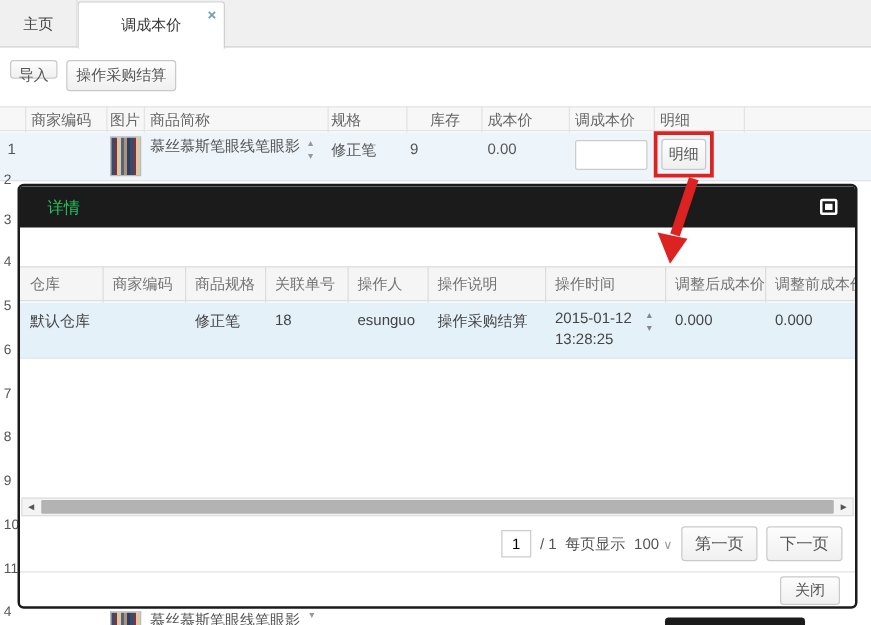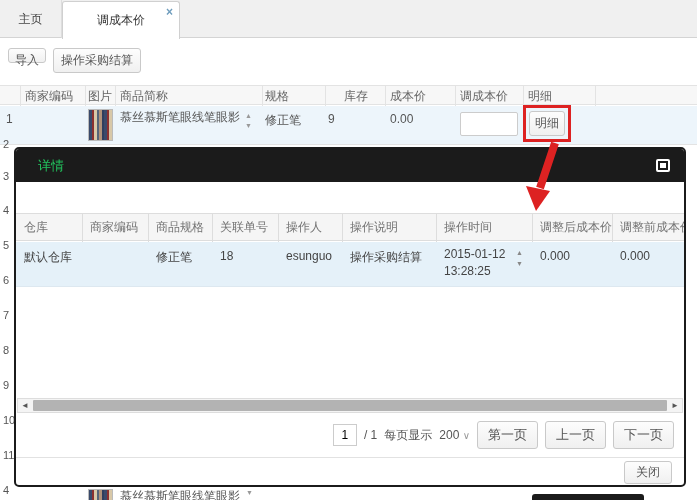--- a/index.html
+++ b/index.html
@@ -193,25 +193,24 @@
       <span class="hs-arrow" style="left:0">◄</span>
       <div class="hs-thumb"></div>
       <span class="hs-arrow" style="right:0">►</span>
     </div>
 
     <div class="pager">
       <input class="page-input" type="text" value="1" style="">
       <span>/ 1</span>
       <span>每页显示</span>
       <span class="per-page">
-        <span>200</span>
+        <span>100</span>
         <span class="caret">∨</span>
       </span>
       <button class="btn pg-btn">第一页</button>
-      <button class="btn pg-btn">上一页</button>
       <button class="btn pg-btn">下一页</button>
     </div>
 
     <div class="modal-footer">
       <button class="btn btn-close">关闭</button>
     </div>
   </div>
 
   <svg class="annot-svg" viewBox="0 0 697 500">
     <line x1="555" y1="143" x2="540" y2="188" stroke="#dd2222" stroke-width="8"></line>

